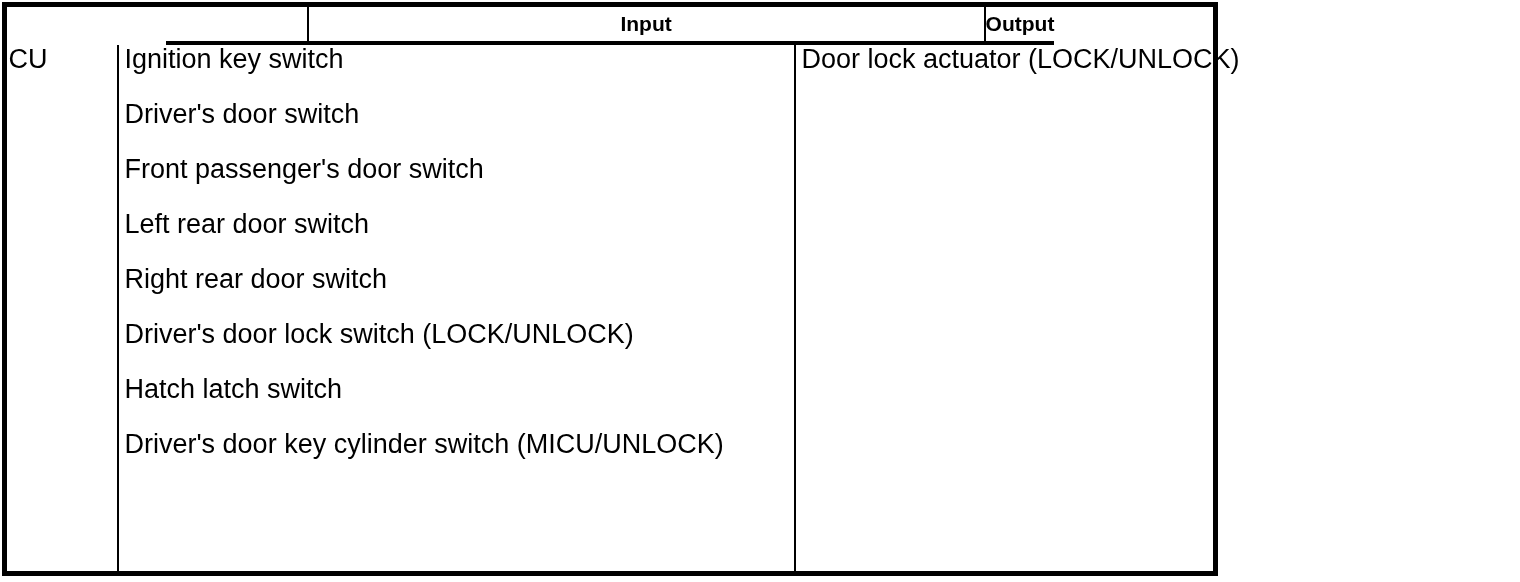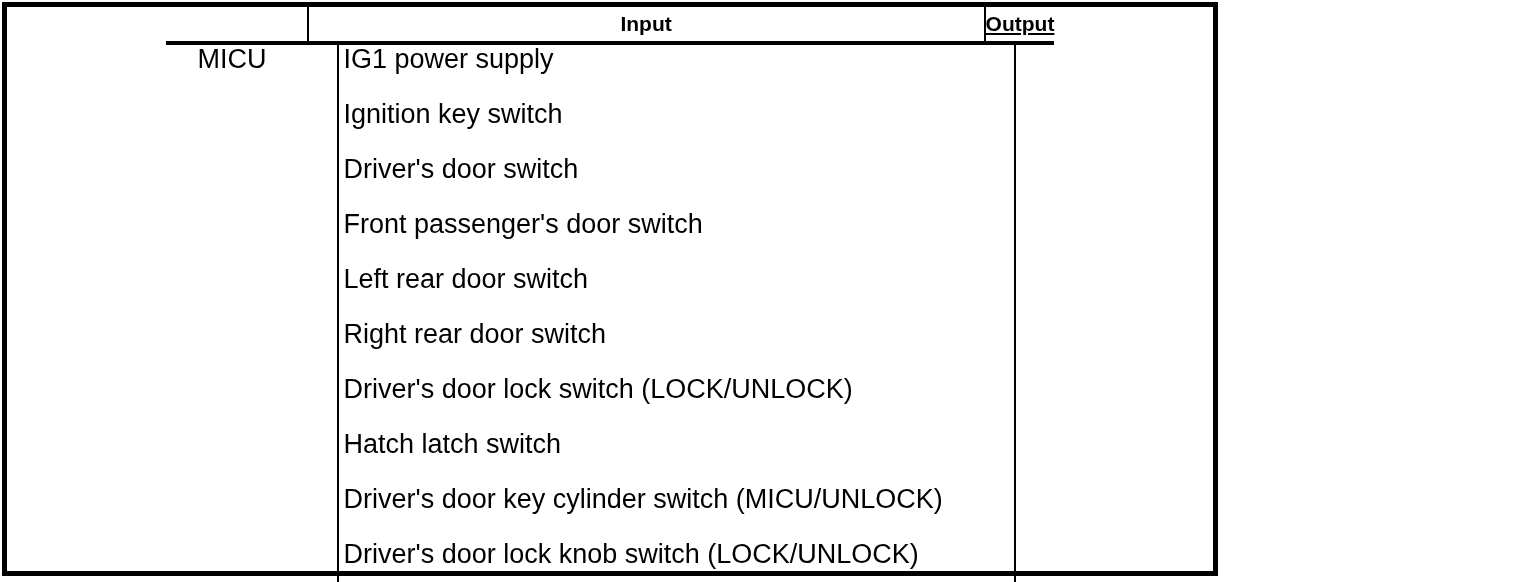--- a/index.html
+++ b/index.html
@@ -38,21 +38,20 @@
     border-right: 2px solid #000000;
     flex: 0 0 auto;
   }
   .c1 {
     width: 677px;
     border-right: 2px solid #000000;
     flex: 0 0 auto;
   }
   .c2 {
     flex: 1 1 auto;
-    text-decoration: underline;
   }
   .th {
     font-weight: bold;
     font-size: 21px;
     line-height: 34px;
     text-align: center;
   }
   .body-cell {
     padding: 4px 4px 0 5px;
   }
@@ -73,27 +72,26 @@
   <div class="thead">
     <div class="c0 th"></div>
     <div class="c1 th">Input</div>
     <div class="c2 th">Output</div>
   </div>
   <div class="tbody">
     <div class="c0 body-cell unit-cell">
       <p class="cell-text">MICU</p>
     </div>
     <div class="c1 body-cell">
-      <p class="cell-text">IG1 power supply</p>
       <p class="cell-text">Ignition key switch</p>
       <p class="cell-text">Driver's door switch</p>
       <p class="cell-text">Front passenger's door switch</p>
       <p class="cell-text">Left rear door switch</p>
       <p class="cell-text">Right rear door switch</p>
       <p class="cell-text">Driver's door lock switch (LOCK/UNLOCK)</p>
       <p class="cell-text">Hatch latch switch</p>
       <p class="cell-text">Driver's door key cylinder switch (MICU/UNLOCK)</p>
-      <p class="cell-text">Driver's door lock knob switch (LOCK/UNLOCK)</p>
     </div>
     <div class="c2 body-cell">
+      <p class="cell-text">Door lock actuator (LOCK/UNLOCK)</p>
     </div>
   </div>
 </div>
 
 </body></html>

